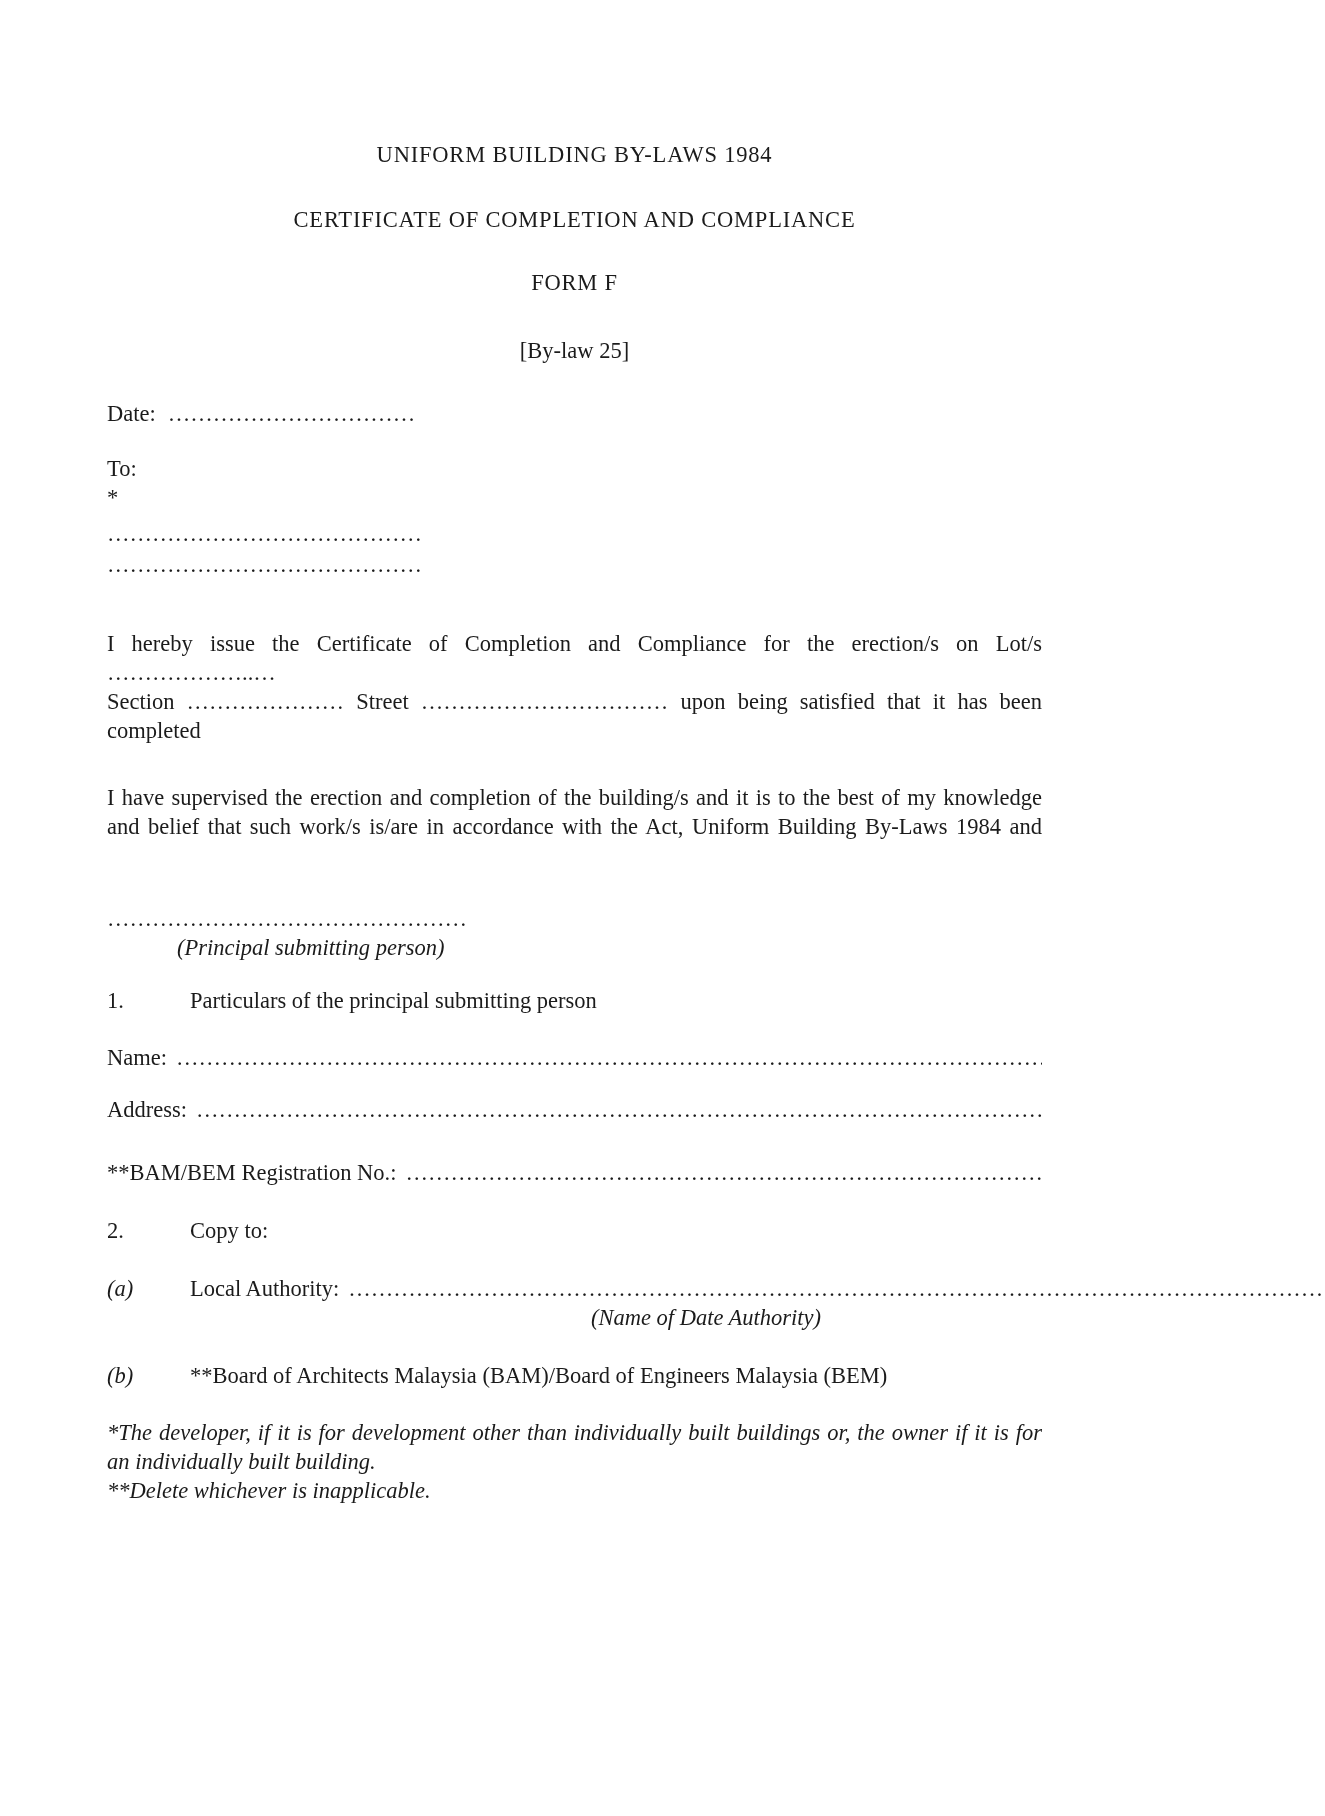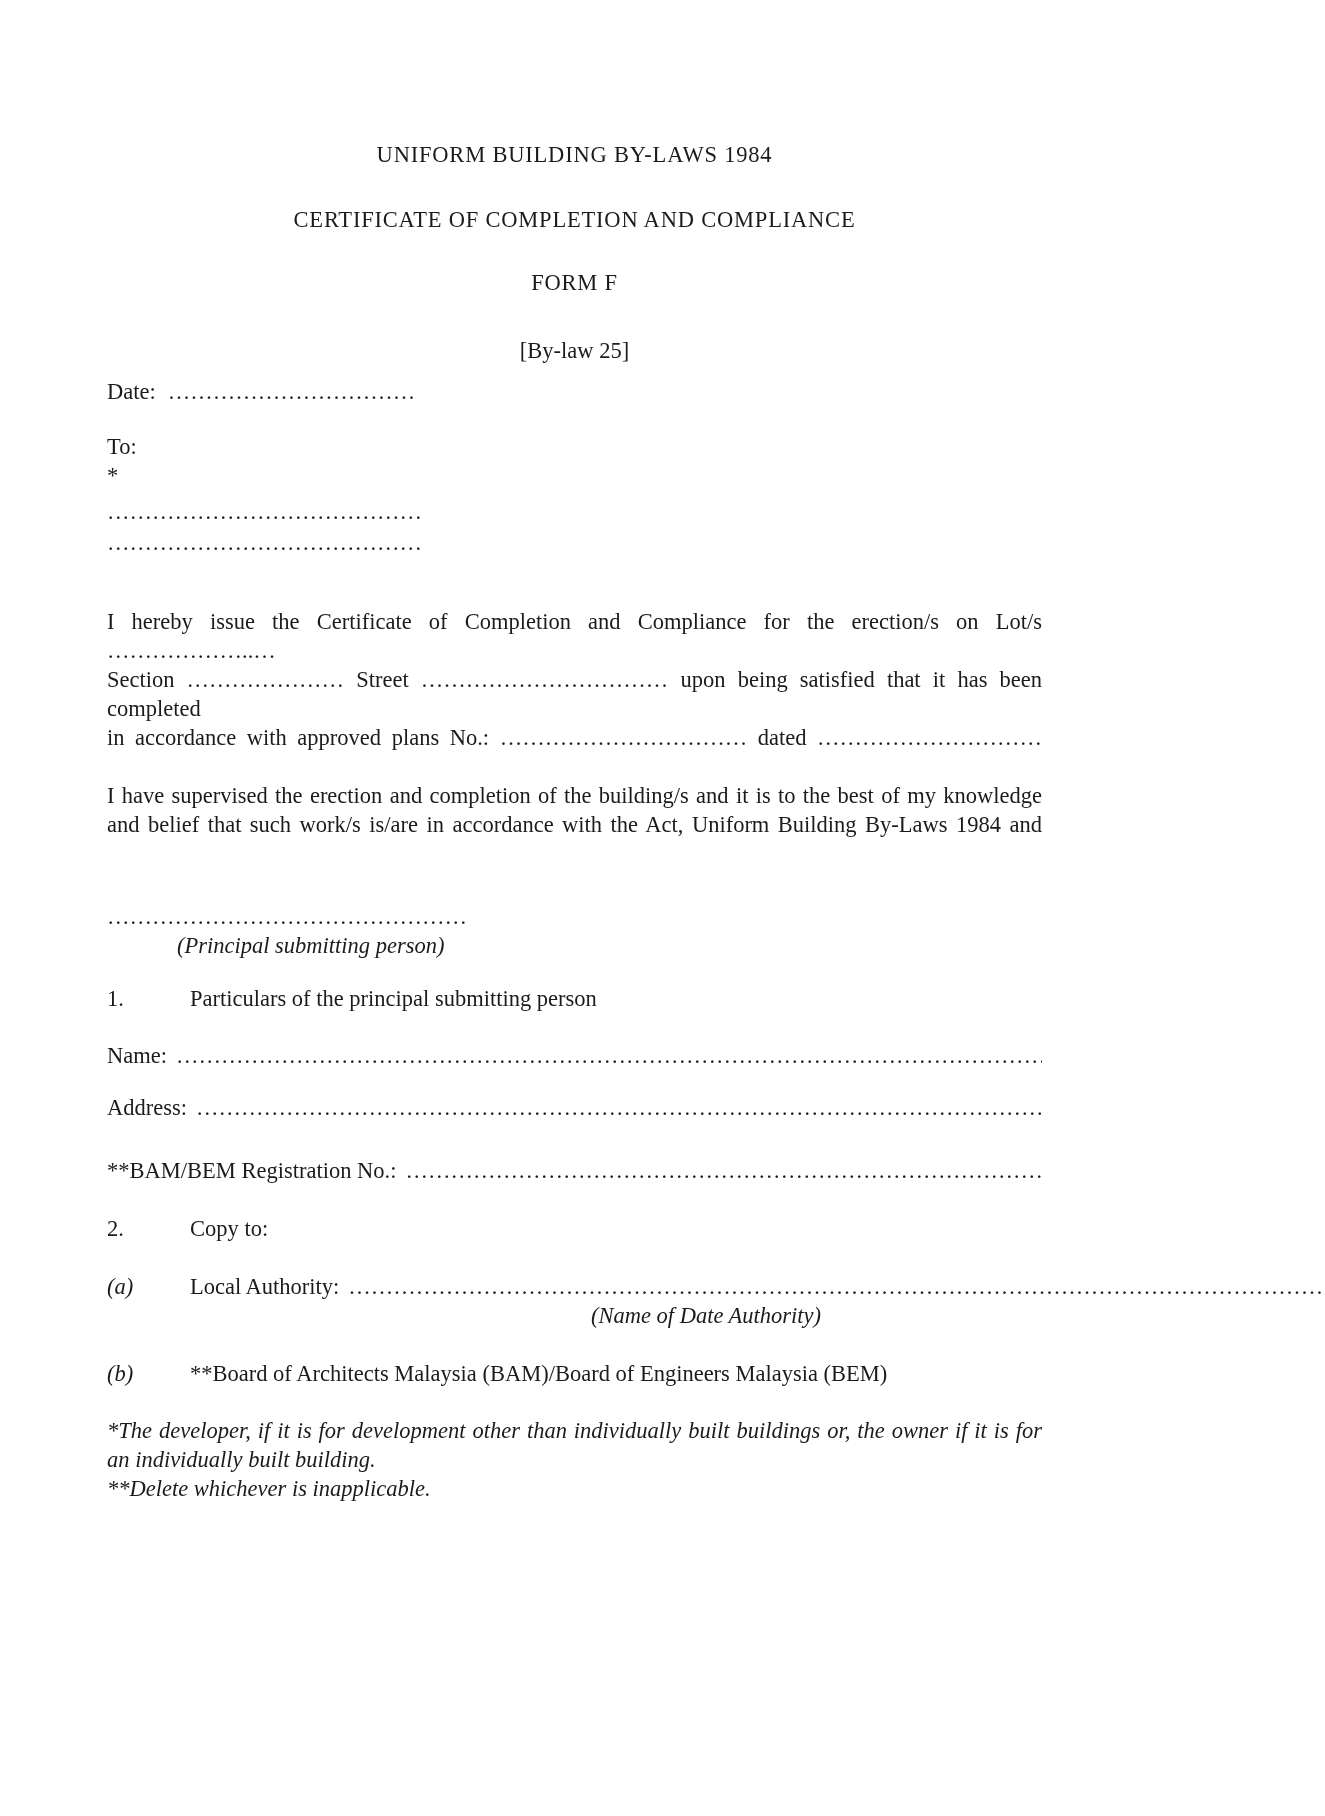--- a/index.html
+++ b/index.html
@@ -18,28 +18,28 @@
     background:#ffffff;
   }
   .center { text-align:center; }
   .title  { letter-spacing:0.8px; }
   .italic { font-style:italic; }
 
   .mt-t2 { margin-top:34px; }
   .mt-t3 { margin-top:36px; }
   .mt-t4 { margin-top:39px; }
 
-  .date-row  { margin-top:12px; }
+  .date-row  { margin-top:34px; }
   .date-row .lbl { margin-right:12px; }
   .to-label  { margin-top:26px; }
   .dotline-1 { margin-top:7px;  white-space:nowrap; overflow:hidden; }
   .dotline-2 { margin-top:2px;  white-space:nowrap; overflow:hidden; }
 
   .para-1 { margin-top:50px; }
-  .para-2 { margin-top:29px; }
+  .para-2 { margin-top:38px; }
   .just   { text-align:justify; text-align-last:justify; }
 
   .sig-dots    { margin-top:63px; white-space:nowrap; overflow:hidden; }
   .sig-caption { padding-left:70px; }
 
   .item-1   { margin-top:24px; }
   .name-row { margin-top:28px; }
   .addr-row { margin-top:23px; }
   .reg-row  { margin-top:34px; }
   .item-2   { margin-top:29px; }
@@ -72,21 +72,20 @@
   </div>
 
   <div class="to-label">To:</div>
   <div>*</div>
   <div class="dotline-1">……………………………………</div>
   <div class="dotline-2">……………………………………</div>
 
   <div class="para-1">
     <div class="just">I hereby issue the Certificate of Completion and Compliance for the erection/s on Lot/s ………………..…</div>
     <div class="just">Section ………………… Street …………………………… upon being satisfied that it has been completed</div>
-    <div class="just">in accordance with approved plans No.: …………………………… dated …………………………</div>
   </div>
 
   <div class="para-2">
     <div class="just">I have supervised the erection and completion of the building/s and it is to the best of my knowledge</div>
     <div class="just">and belief that such work/s is/are in accordance with the Act, Uniform Building By-Laws 1984 and</div>
   </div>
 
   <div class="sig-dots">…………………………………………</div>
   <div class="sig-caption italic">(Principal submitting person)</div>
 

